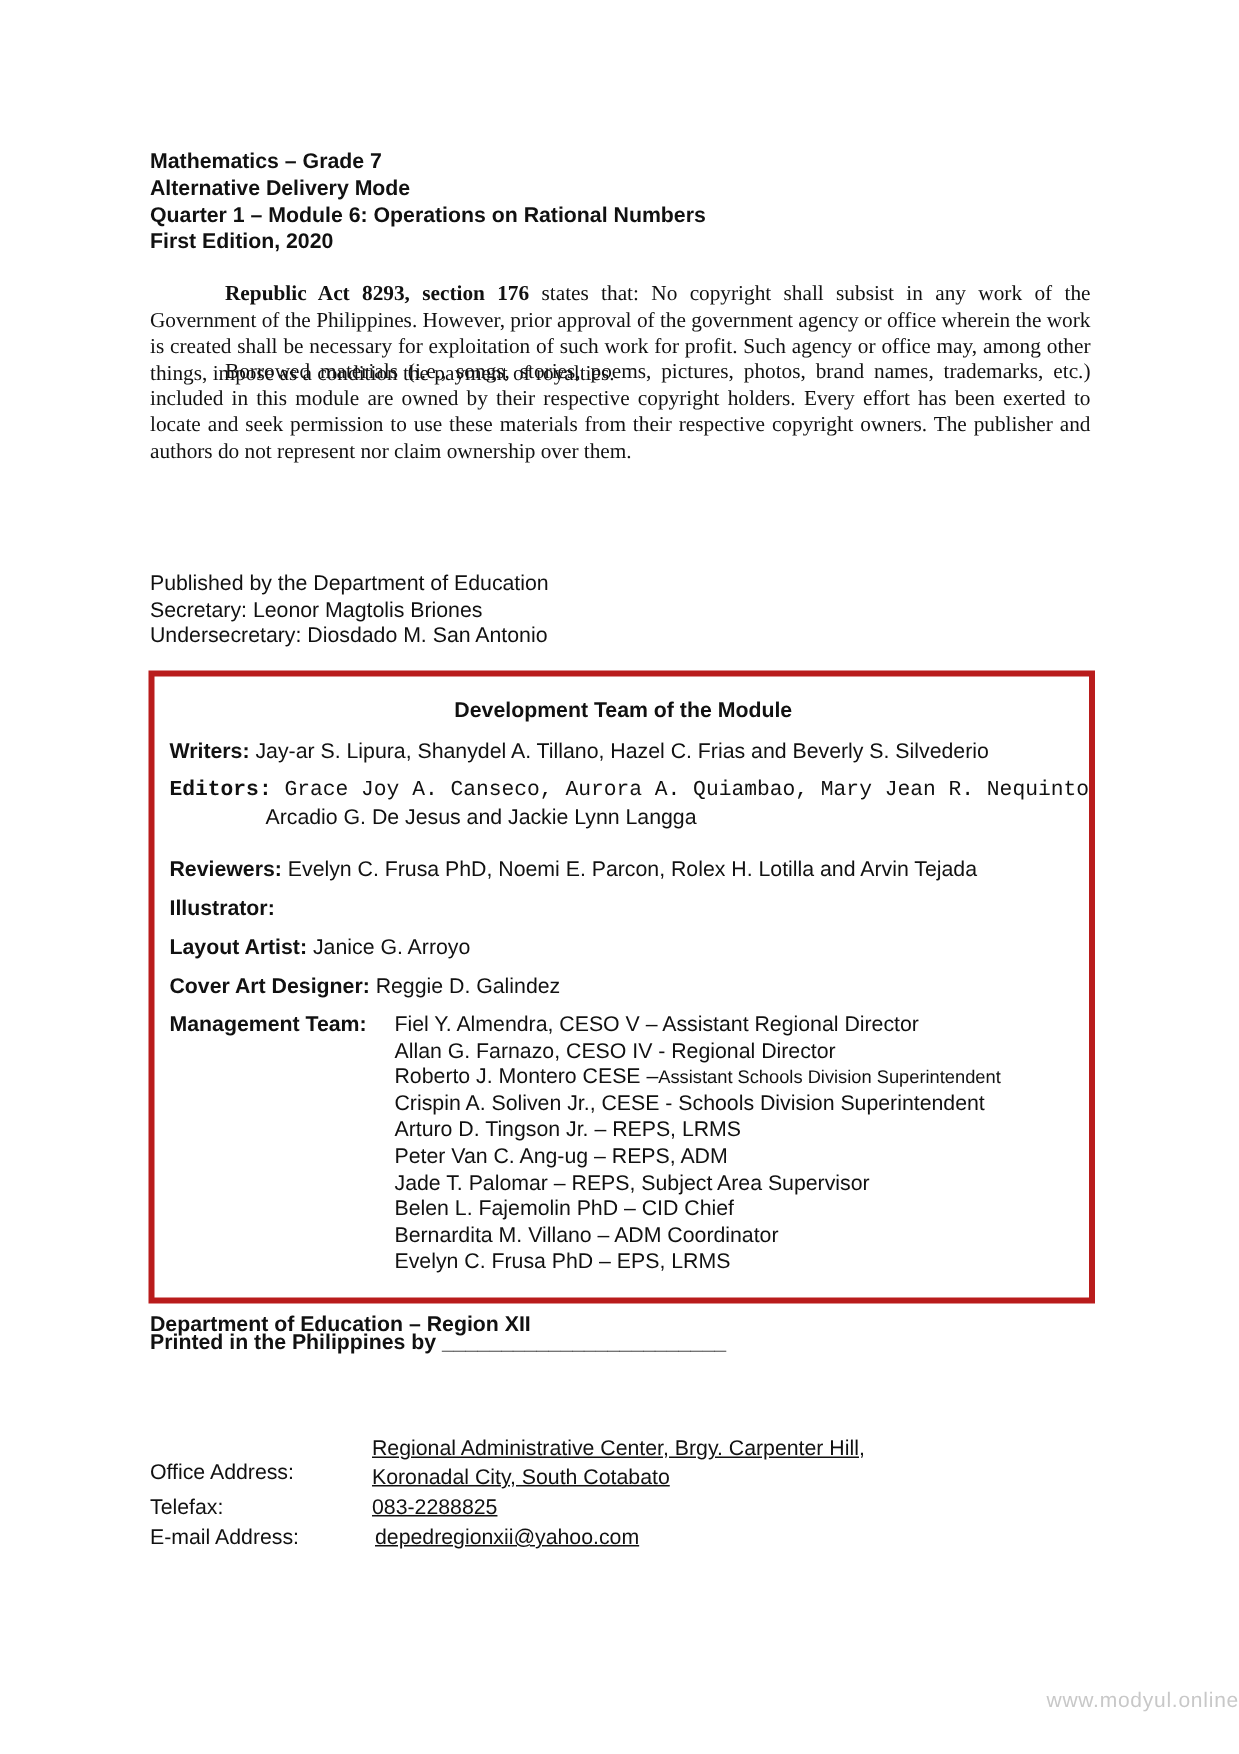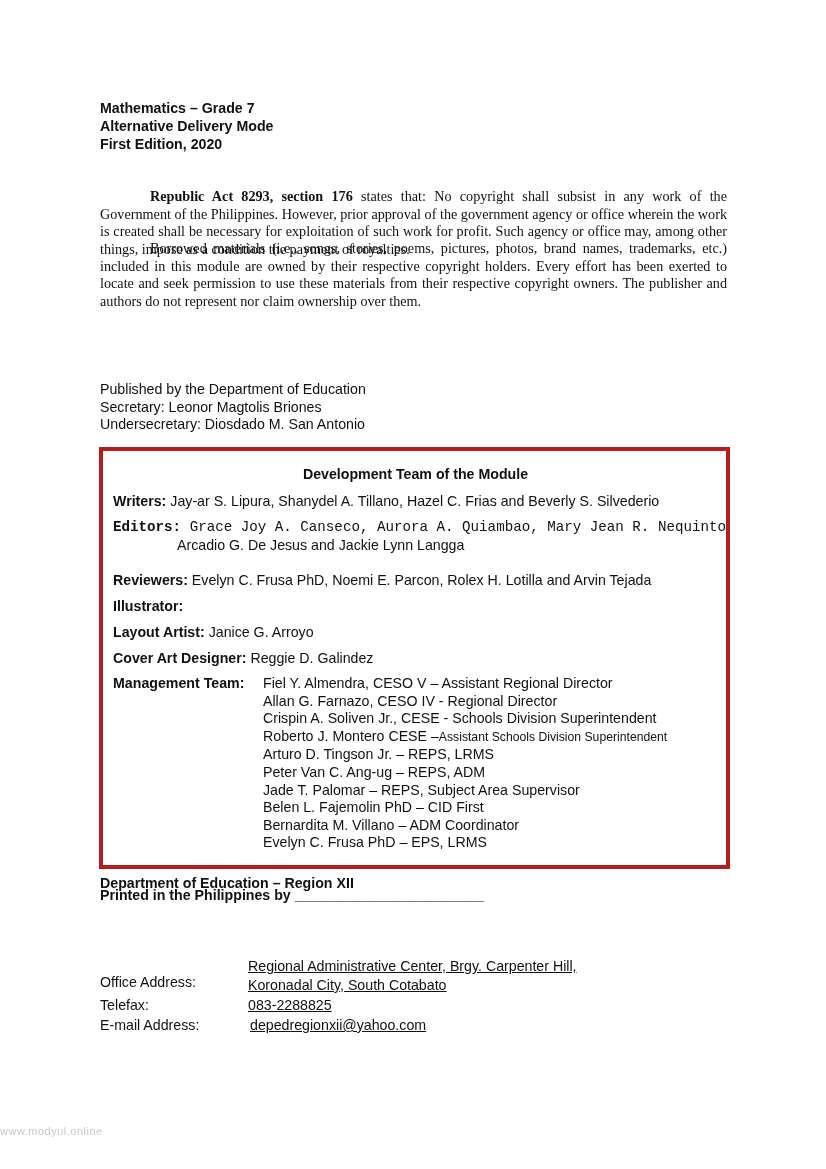--- a/index.html
+++ b/index.html
@@ -33,32 +33,33 @@
     .row.mgmt { top: 224px; }
     .mgmt-list { position: absolute; left: 150px; top: 224px; line-height: 17.6px; }
     .mgmt-list div { white-space: nowrap; }
     .small { font-size: 12.2px; }
     .printed { position: absolute; top: 887px; left: 0; font-weight: bold; }
     .deped { position: absolute; top: 875px; left: 0; font-weight: bold; }
     .contact { position: absolute; top: 958px; left: 0; line-height: 17.6px; }
     .contact .lbl { position: absolute; left: 0; white-space: nowrap; }
     .contact .val { position: absolute; left: 148px; white-space: nowrap; text-decoration: underline; }
     .watermark {
-      position: absolute; top: 1125px; left: 0; width: 826px; text-align: left;
-      color: #c8c8c8; font-size: 11px; letter-spacing: 0.5px;
+      position: absolute; top: 1125px; left: 0; width: 826px; text-align: right;
+      color: #c8c8c8; font-size: 14px; letter-spacing: 0.5px;
     }
   </style>
 </head>
 <body>
 
 <div class="page">
 
   <div class="title-block">
     <div>Mathematics – Grade 7</div>
     <div>Alternative Delivery Mode</div>
+    <div>Quarter 1 – Module 6: Operations on Rational Numbers</div>
     <div>First Edition, 2020</div>
   </div>
 
   <p class="para p1"><span class="indent"></span><b>Republic Act 8293, section 176</b><span> states that: No copyright shall subsist in any work of the Government of the Philippines. However, prior approval of the government agency or office wherein the work is created shall be necessary for exploitation of such work for profit. Such agency or office may, among other things, impose as a condition the payment of royalties.</span></p>
 
   <p class="para p2"><span class="indent"></span><span>Borrowed materials (i.e., songs, stories, poems, pictures, photos, brand names, trademarks, etc.) included in this module are owned by their respective copyright holders. Every effort has been exerted to locate and seek permission to use these materials from their respective copyright owners. The publisher and authors do not represent nor claim ownership over them.</span></p>
 
   <div class="pub">
     <div>Published by the Department of Education</div>
     <div>Secretary: Leonor Magtolis Briones</div>
@@ -80,26 +81,26 @@
 
       <div class="row layout"><b>Layout Artist:</b><span> Janice G. Arroyo</span></div>
 
       <div class="row cover"><b>Cover Art Designer:</b><span> Reggie D. Galindez</span></div>
 
       <div class="row mgmt"><b>Management Team:</b></div>
 
       <div class="mgmt-list">
         <div>Fiel Y. Almendra, CESO V – Assistant Regional Director</div>
         <div>Allan G. Farnazo, CESO IV - Regional Director</div>
+        <div><span>Roberto J. Montero CESE –</span><span class="small">Assistant Schools Division Superintendent</span></div>
         <div>Crispin A. Soliven Jr., CESE  - Schools Division Superintendent</div>
-        <div><span>Roberto J. Montero CESE –</span><span class="small">Assistant Schools Division Superintendent</span></div>
         <div>Arturo D. Tingson Jr. – REPS, LRMS</div>
         <div>Peter Van C. Ang-ug – REPS, ADM</div>
         <div>Jade T. Palomar – REPS, Subject Area Supervisor</div>
-        <div>Belen L. Fajemolin PhD – CID First</div>
+        <div>Belen L. Fajemolin PhD – CID Chief</div>
         <div>Bernardita M. Villano – ADM Coordinator</div>
         <div>Evelyn C. Frusa PhD – EPS, LRMS</div>
       </div>
     </div>
   </div>
 
   <div class="printed">Printed in the Philippines by ________________________</div>
   <div class="deped">Department of Education – Region XII</div>
 
   <div class="contact">

